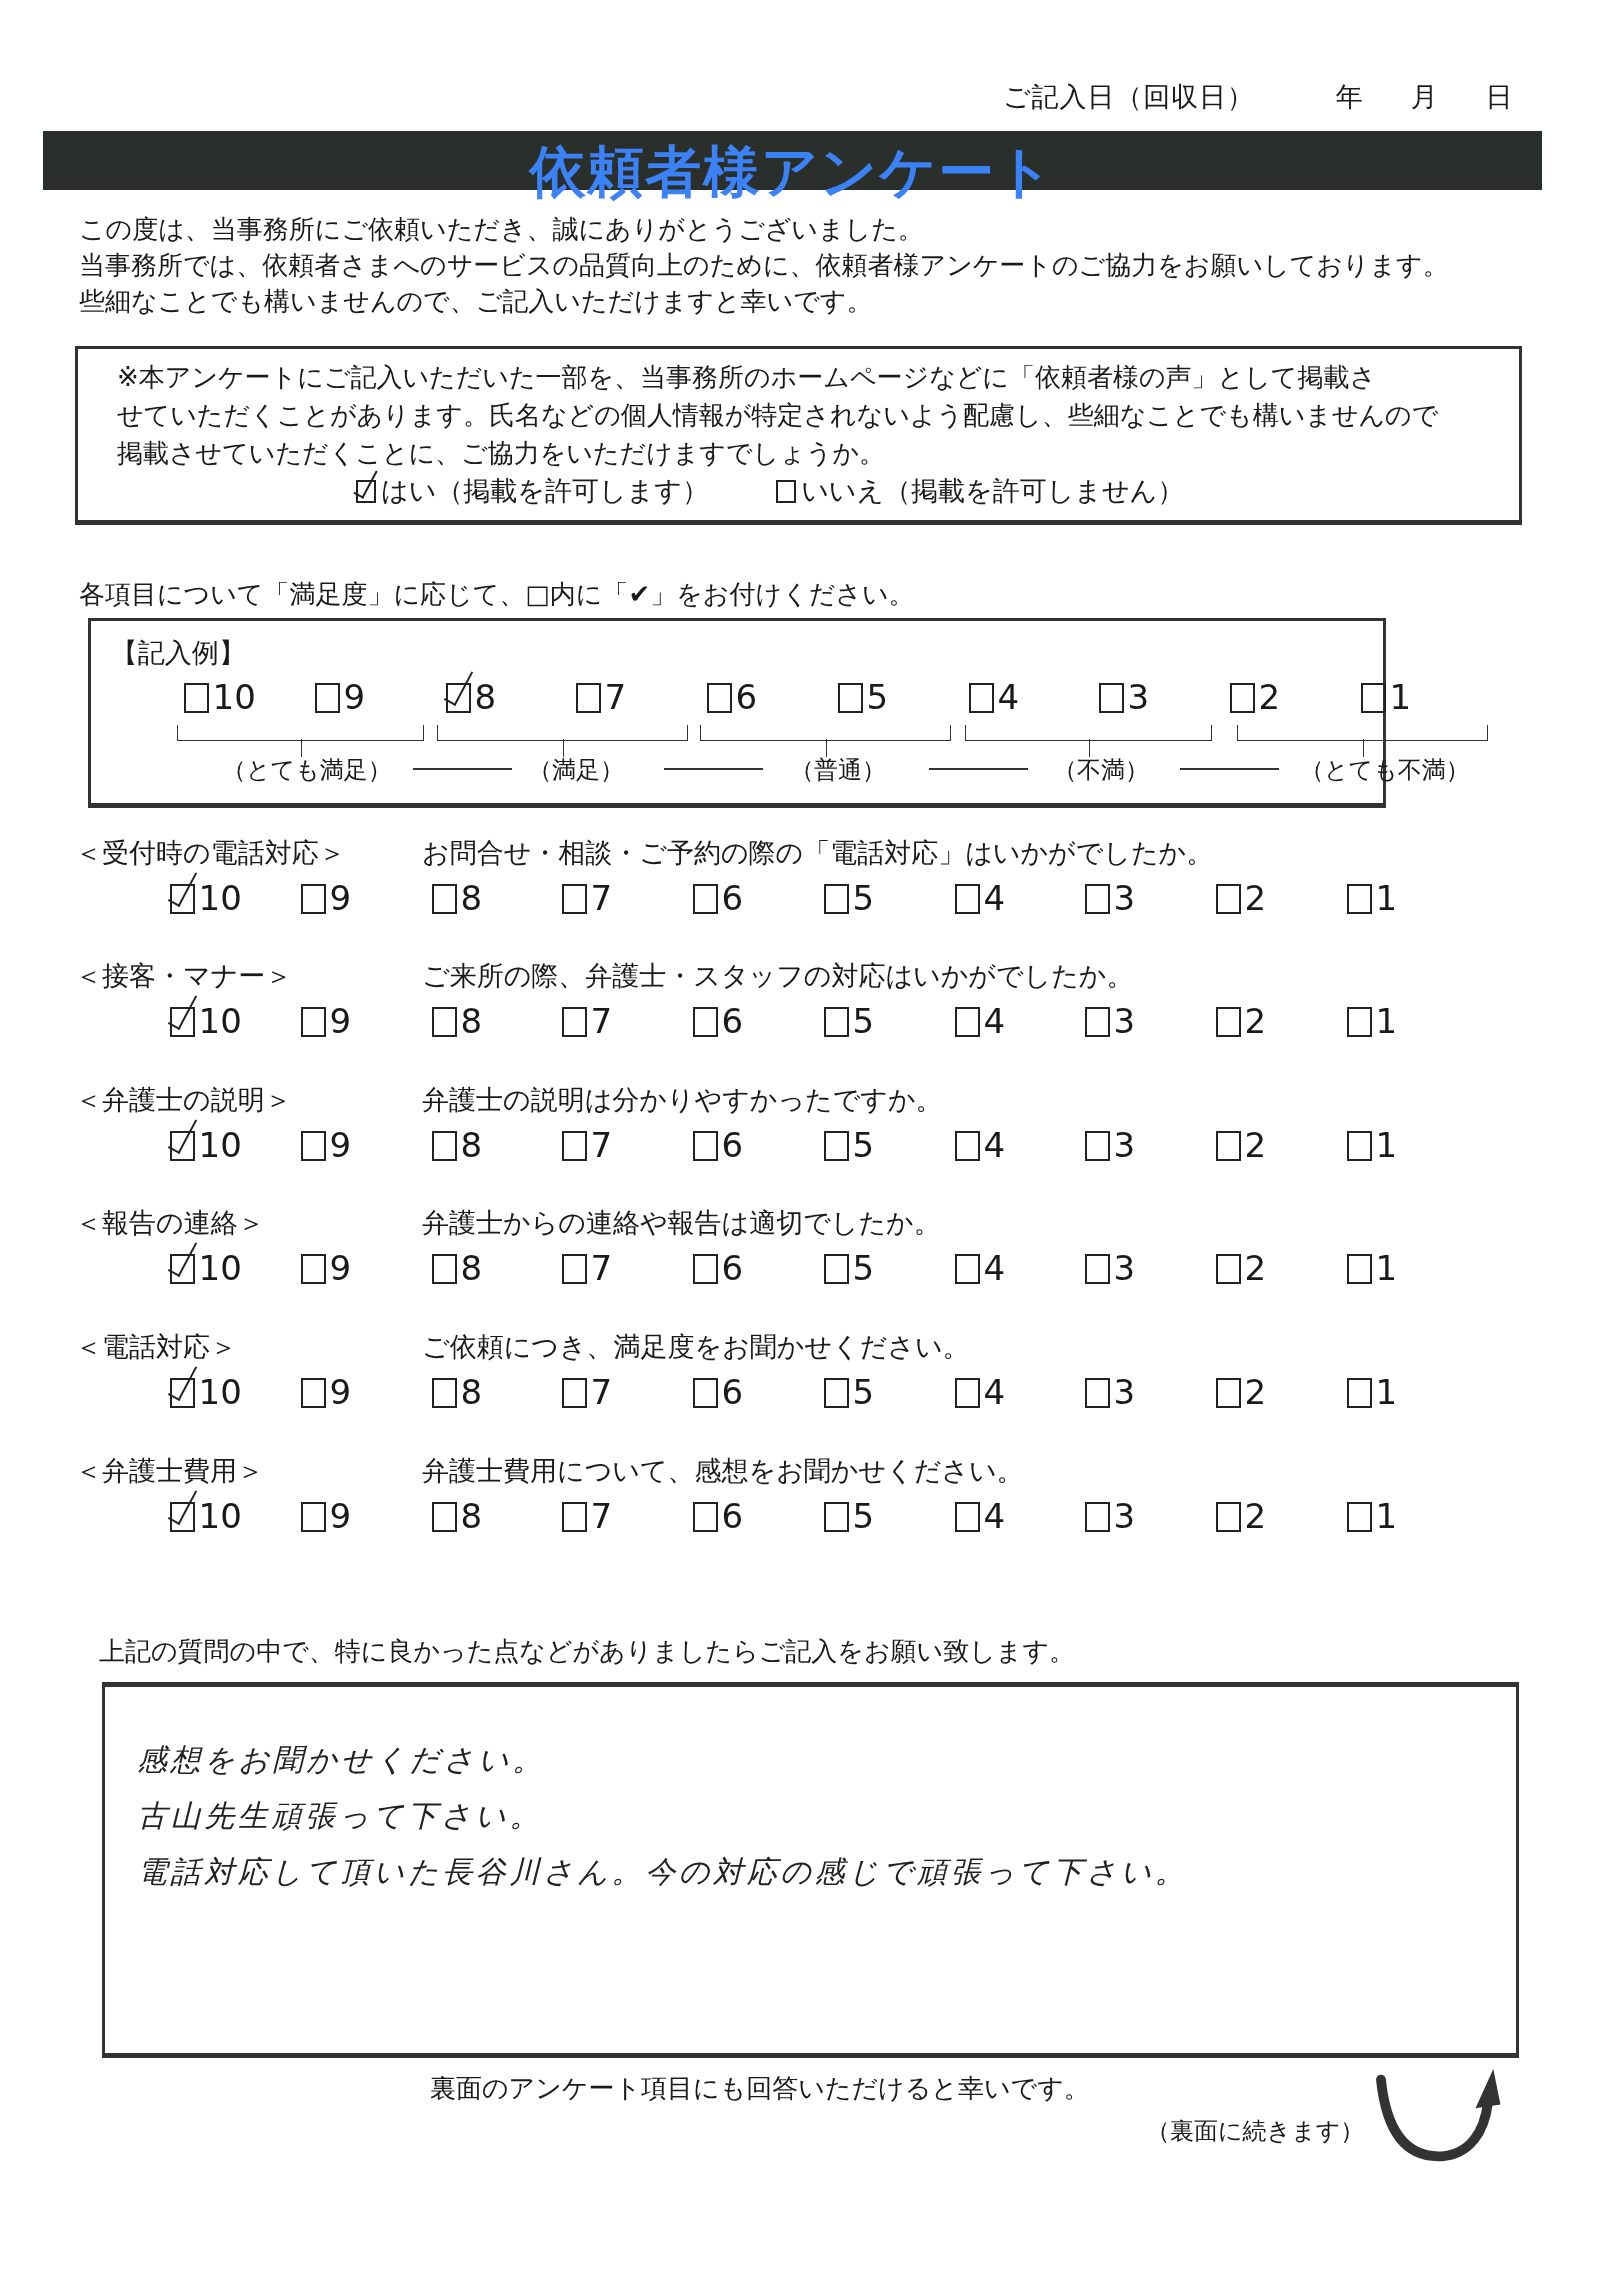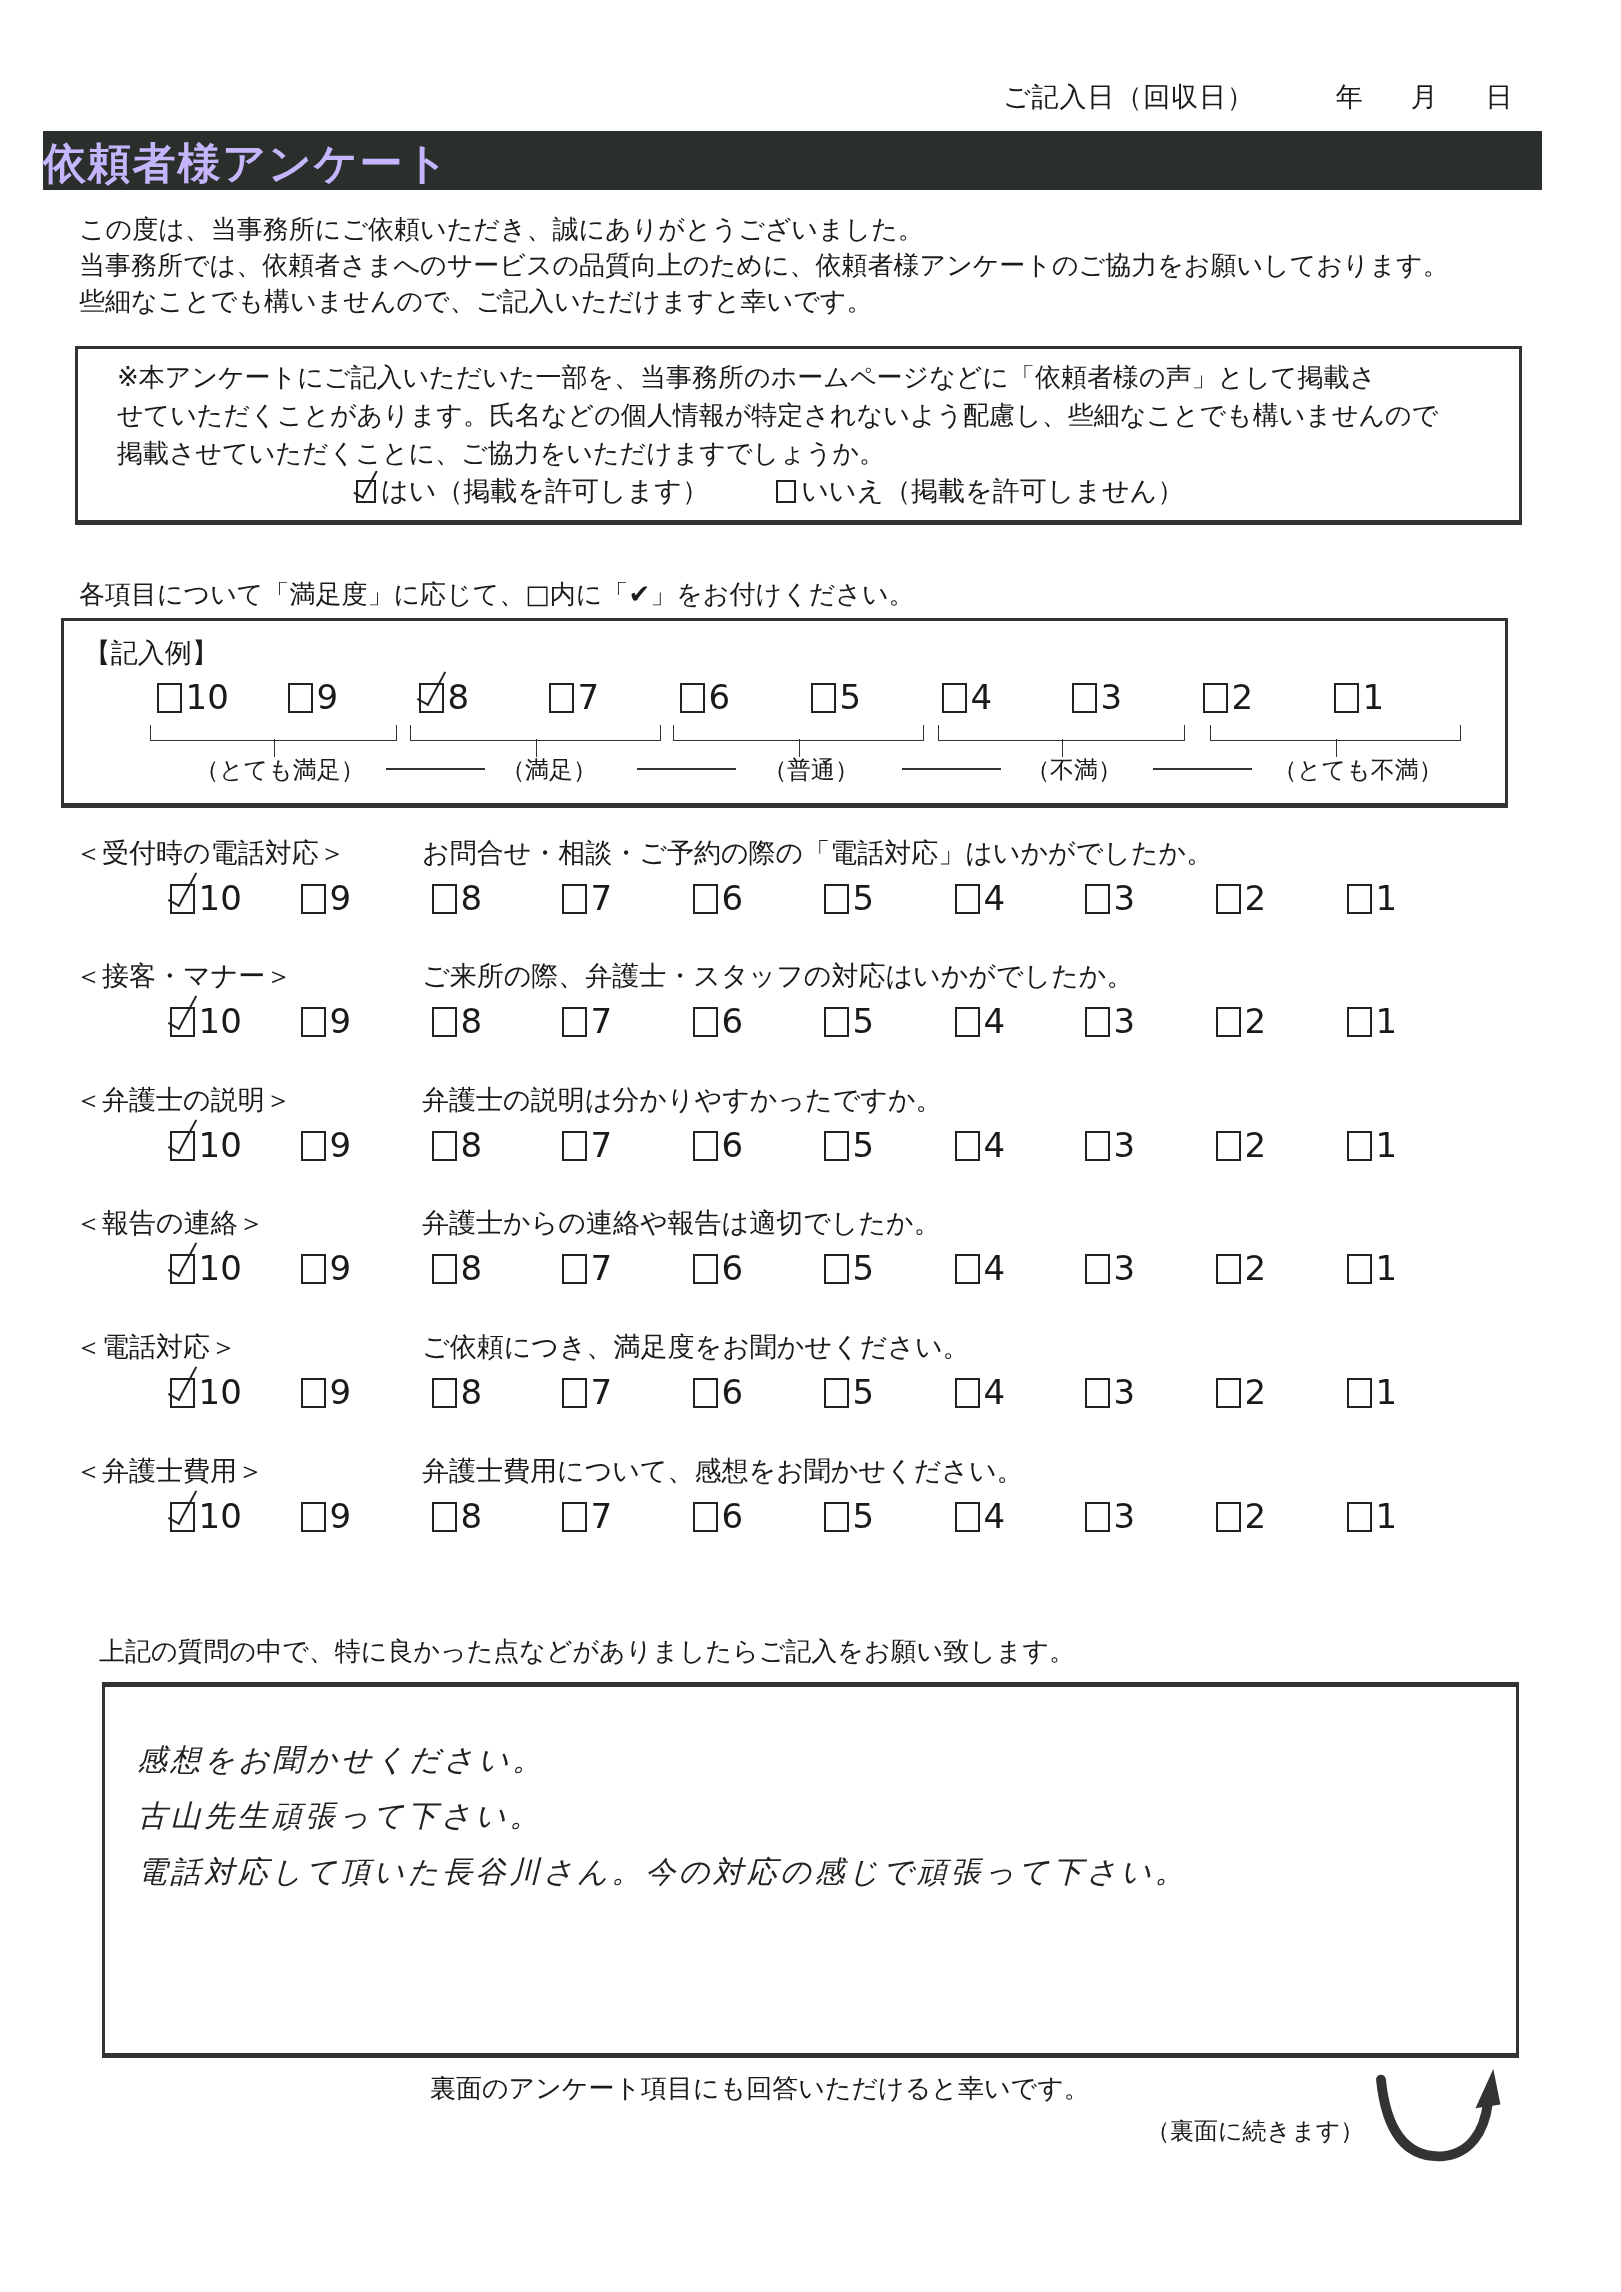--- a/index.html
+++ b/index.html
@@ -4,34 +4,34 @@
 <style>
   html, body { margin:0; padding:0; background:#ffffff; }
   body { width:1621px; height:2293px; position:relative; overflow:hidden;
          font-family:"DejaVu Sans", sans-serif; color:#1a1a1a; }
   .abs { position:absolute; }
   .date-line { top:79px; left:1003px; font-size:27px; letter-spacing:0.9px; white-space:nowrap; }
   .date-line span { display:inline-block; }
   .date-line .gap { width:81px; }
   .date-line .gap2 { width:47px; }
   .title-bar { top:131px; left:43px; width:1499px; height:59px; background:#2b2f2c; }
-  .title-bar .t { position:absolute; left:0; right:0; top:3.6px; text-align:left; color:#c4b5fd;
-                  font-size:43px; font-weight:bold; letter-spacing:1.8px; }
+  .title-bar .t { position:absolute; left:0; right:0; top:3.6px; text-align:center; color:#3b82f6;
+                  font-size:56px; font-weight:bold; letter-spacing:1.8px; }
   .intro { top:211px; left:79px; font-size:26px; line-height:36px; }
   .intro div { white-space:nowrap; }
   .consent-box { top:346px; left:75px; width:1447px; height:179px; border:3.6px solid #333;
                  border-bottom-width:5.4px; box-sizing:border-box; }
   .consent-text { position:absolute; top:9px; left:39px; font-size:26px; line-height:38px; white-space:nowrap; }
   .consent-choices { position:absolute; top:124px; left:278px; font-size:27px; white-space:nowrap; }
   .cb { display:inline-block; width:19.7px; height:23px; border:2.2px solid #222; vertical-align:-2.7px;
         margin-right:5.4px; position:relative; box-sizing:border-box; }
   .cb.checked::after { content:""; position:absolute; left:1.8px; top:-14.3px; width:9px; height:29px;
         border-right:2.7px solid #222; border-bottom:2.7px solid #222; transform:rotate(28deg); }
   .instruction { top:577px; left:79px; font-size:26px; white-space:nowrap; }
-  .example-box { top:618px; left:61px; width:1447px; height:190px; border:3.6px solid #333;
+  .example-box { top:618px; left:88px; width:1298px; height:190px; border:3.6px solid #333;
                  border-bottom-width:5.4px; box-sizing:border-box; }
   .example-label { position:absolute; top:14.3px; left:19.7px; font-size:27px; }
   .scale-row { position:absolute; font-size:34px; white-space:nowrap; }
   .scale-row .opt { position:absolute; top:0; }
   .scale-row .cb { width:25px; height:30px; vertical-align:-3.6px; margin-right:3.6px; }
   .scale-row .cb.checked::after { left:3.6px; top:-18px; height:36px; width:10.7px; }
   .brace { position:absolute; top:104px; height:16px; border:1.3px solid #333; border-top:none; box-sizing:border-box; }
   .brace::after { content:""; position:absolute; left:50%; top:14.3px; width:1.3px; height:18px; background:#333; }
   .scale-labels { position:absolute; top:133px; font-size:24px; white-space:nowrap; }
   .scale-labels .lbl { position:absolute; }

